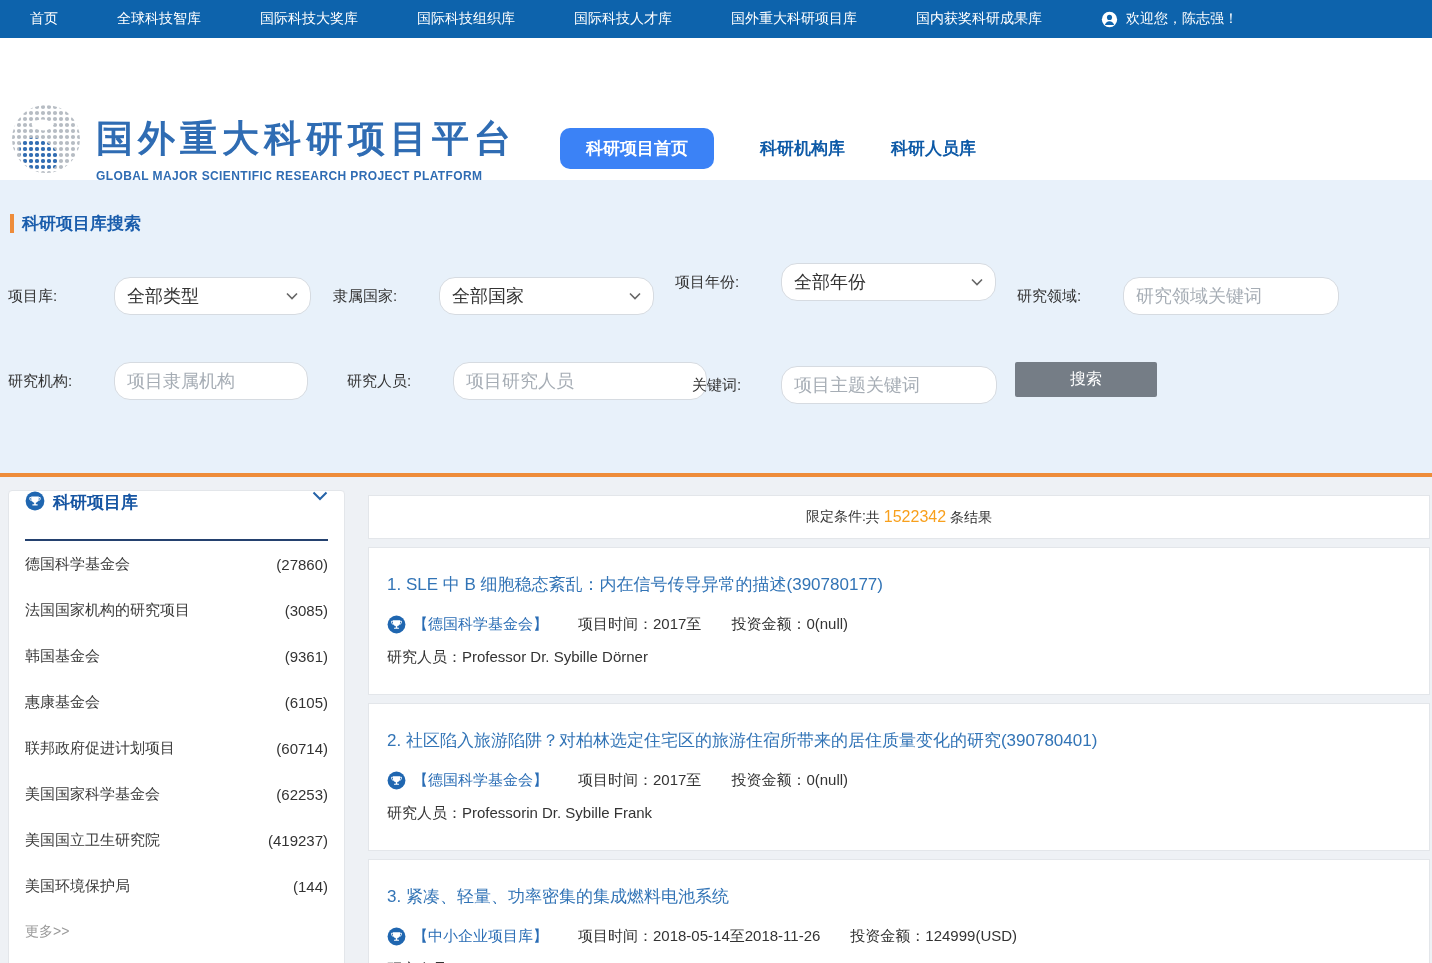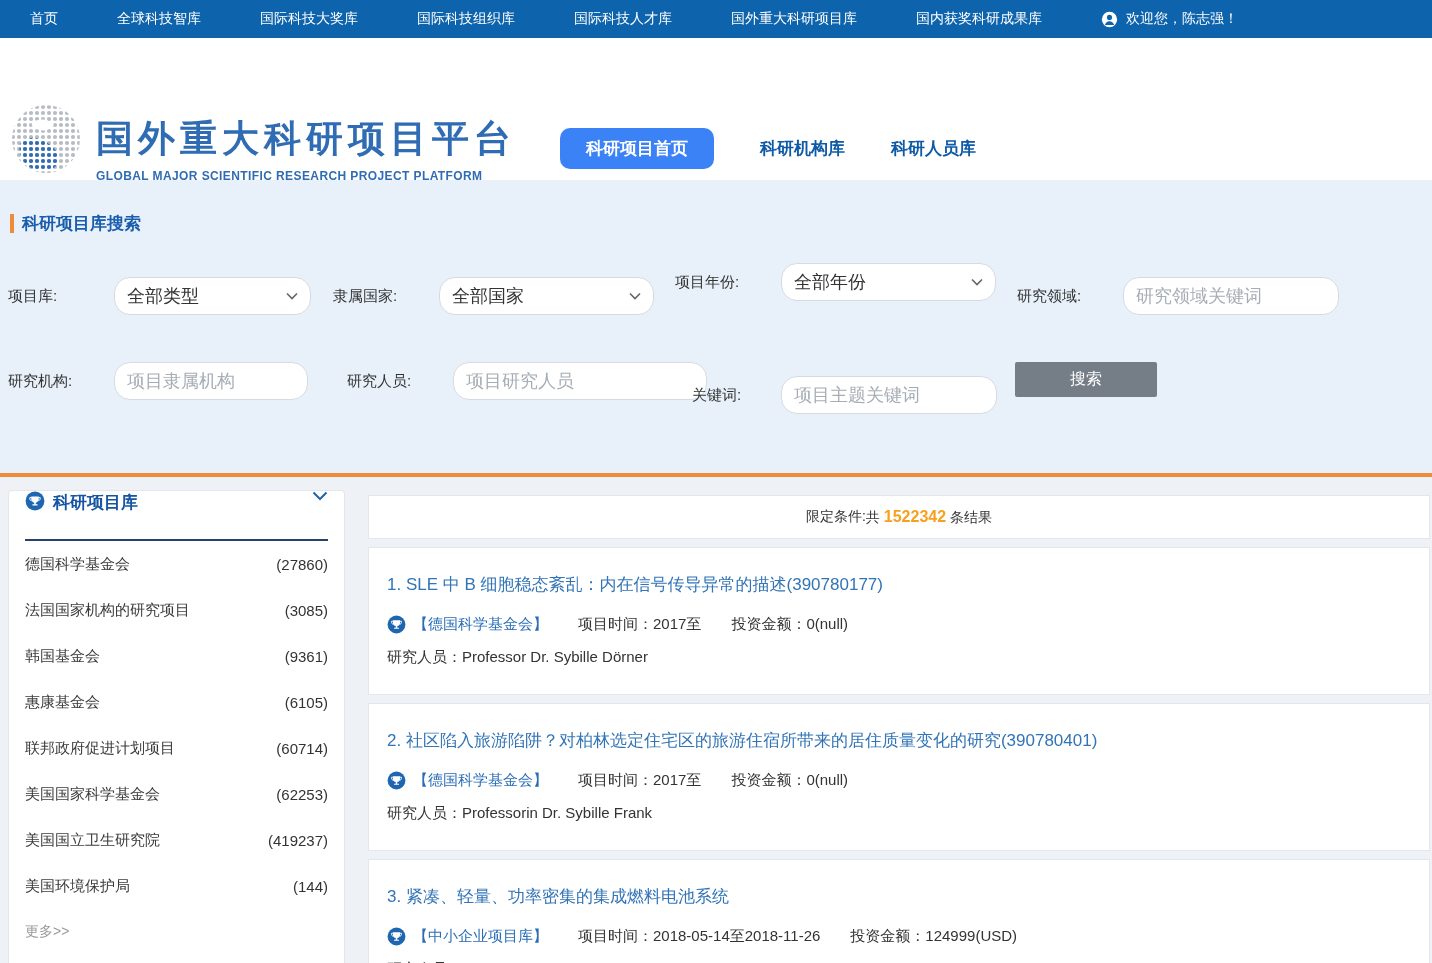--- a/index.html
+++ b/index.html
@@ -51,21 +51,21 @@
   .side-item { height:46px; display:flex; align-items:center; justify-content:space-between;
     font-size:15px; color:#3a3a3a; cursor:pointer; }
   .side-item .count { color:#333; }
   .side-more { padding:14px 0 12px; color:#999; font-size:14px; cursor:pointer; }
   .side-header.second { border-bottom:none; margin-top:2px; }
 
   .results { position:absolute; left:368px; top:18px; width:1062px; }
   .filter-bar { height:44px; background:#fff; border:1px solid #e3e6ea; display:flex;
     align-items:center; justify-content:center; padding:0 25px; font-size:14px; }
   .total { color:#333; }
-  .total .num { color:#f8a01d; font-weight:bold; font-size:16px; padding:0 4px; }
+  .total .num { color:#f8a01d; font-weight:normal; font-size:16px; padding:0 4px; }
   .result-card { margin-top:8px; background:#fff; border:1px solid #e3e6ea; padding:25px 18px 27px; }
   .r-title { font-size:17px; color:#3274b6; cursor:pointer; }
   .r-meta { margin-top:19px; display:flex; align-items:center; gap:30px; font-size:15px; }
   .r-source { display:flex; align-items:center; gap:7px; color:#2a6db5; cursor:pointer; }
   .r-researcher { margin-top:14px; font-size:15px; color:#333; }
 </style>
 </head>
 <body>
 
 <svg width="0" height="0" style="position:absolute">
@@ -158,21 +158,21 @@
   </div>
 
   <div class="field" style="left:8px; top:182px;">
     <span class="flabel">研究机构:</span>
     <input class="control" style="width: 194px;" placeholder="项目隶属机构">
   </div>
   <div class="field" style="left:347px; top:182px;">
     <span class="flabel">研究人员:</span>
     <input class="control" style="width: 254px;" placeholder="项目研究人员">
   </div>
-  <div class="field" style="left:692px; top:196px;">
+  <div class="field" style="left:692px; top:186px;">
     <span class="flabel" style="width:80px;">关键词:</span>
     <input class="control" style="width: 216px;" placeholder="项目主题关键词">
   </div>
   <button class="search-btn">搜索</button>
 </div>
 
 <div class="orange-divider"></div>
 
 <div class="main">
 

